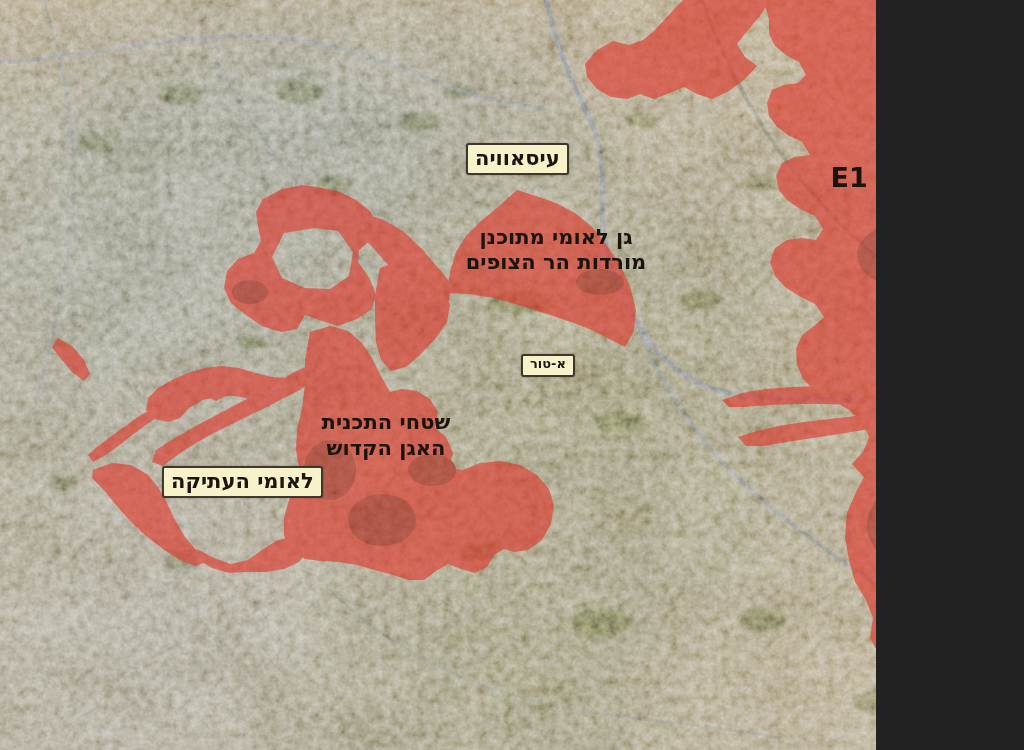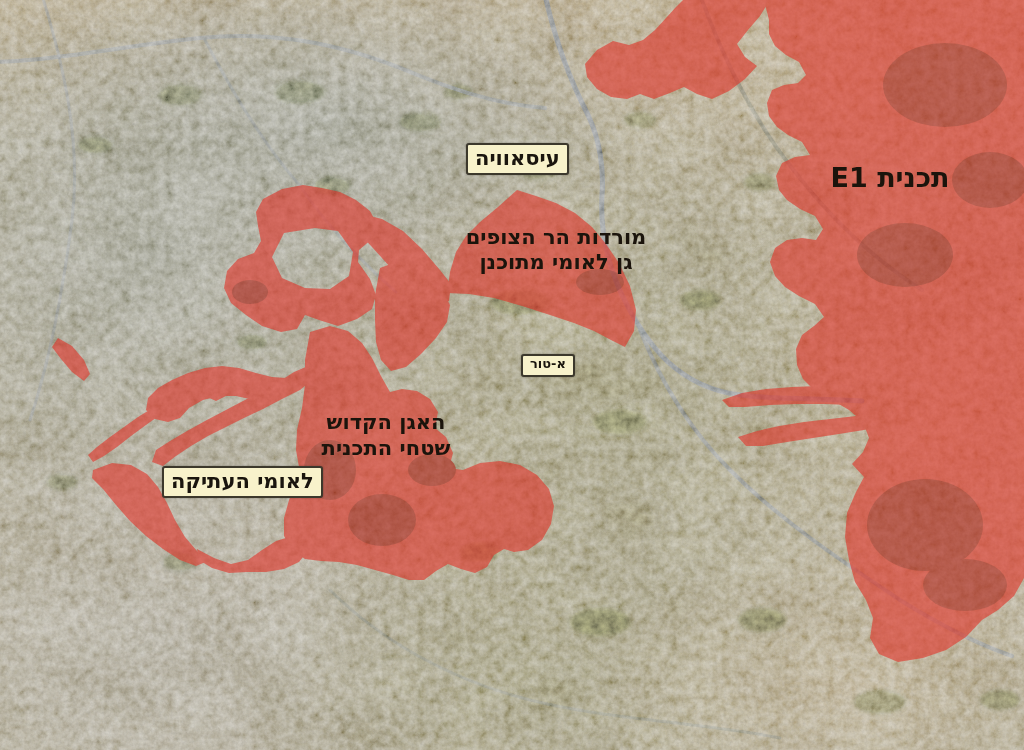--- a/index.html
+++ b/index.html
@@ -1,17 +1,17 @@
 <!DOCTYPE html>
 <html lang="he" style="--zone-red: #e23227; --zone-red-dark: #b02015; --label-box-bg: #f8f2cb; --label-box-border: #3c382c; --label-text: #1a150e; --plain-label-text: #1b140c;"><head>
 <meta charset="utf-8">
 <style>
   html,body{margin:0;padding:0;background:#222;}
   #map-root{
-    position:relative;width:1024px;height:750px;overflow:hidden;
+    position:relative;width:876px;height:750px;overflow:hidden;
     font-family:"DejaVu Sans",sans-serif;isolation:isolate;
   }
   #map-root svg{position:absolute;left:0;top:0;display:block;}
   .noise-overlay{mix-blend-mode:overlay;}
   .noise-multiply{mix-blend-mode:multiply;}
   .lbl{position:absolute;direction:rtl;white-space:nowrap;
        color:var(--label-text,#1a150e);font-weight:700;}
   .lbl-box{
     background:var(--label-box-bg,#f8f2cb);
     border:2px solid var(--label-box-border,#3c382c);
@@ -169,26 +169,26 @@
         <ellipse cx="330" cy="470" rx="26" ry="30"></ellipse>
       </g>
     </g>
   </svg>
 
   <div id="lbl-issawiya" class="lbl lbl-box">עיסאוויה</div>
 
   <div id="lbl-e1" class="lbl lbl-plain">תכנית E1</div>
 
   <div id="lbl-park" class="lbl lbl-plain">
+    <div>גן לאומי מתוכנן</div>
     <div>מורדות הר הצופים</div>
-    <div>גן לאומי מתוכנן</div>
   </div>
 
   <div id="lbl-atur" class="lbl lbl-box">א-טור</div>
 
   <div id="lbl-basin" class="lbl lbl-plain">
+    <div>שטחי התכנית</div>
     <div>האגן הקדוש</div>
-    <div>שטחי התכנית</div>
   </div>
 
   <div id="lbl-oldcity" class="lbl lbl-box">לאומי העתיקה</div>
 
 </div>
 
 </body></html>

